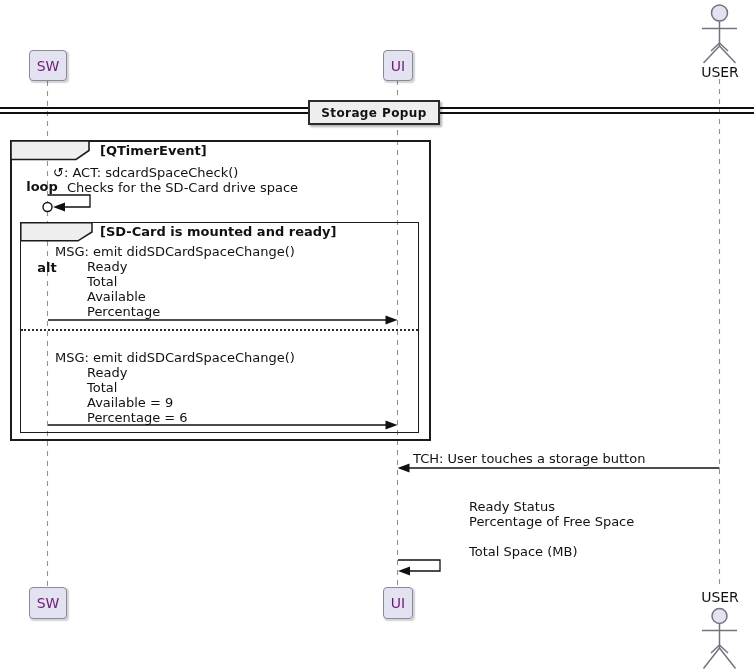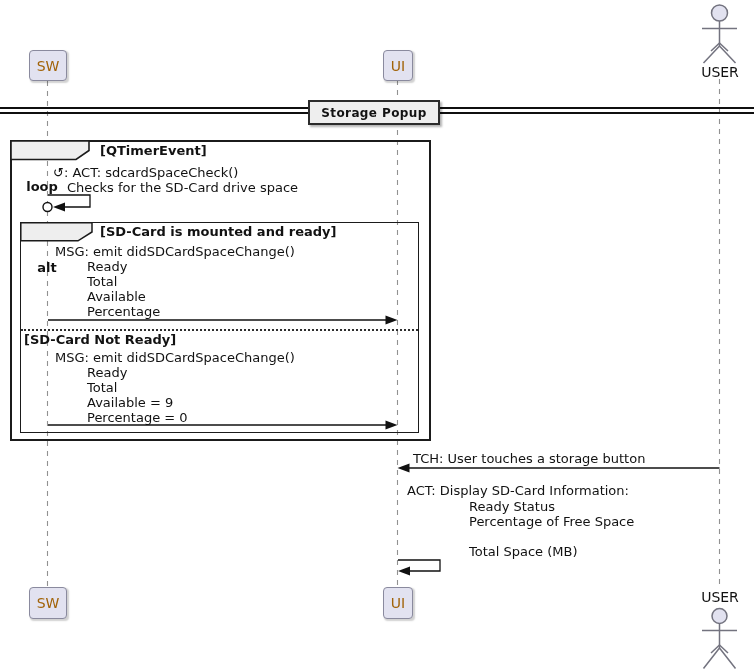--- a/index.html
+++ b/index.html
@@ -11,21 +11,21 @@
   .frame{position:absolute;z-index:2;background:transparent;box-sizing:border-box;}
   .loop-frame{left:10px;top:140px;width:421px;height:301px;border:2px solid #1b1b1b;}
   .alt-frame{left:20px;top:222px;width:399px;height:211px;border:1.5px solid #1b1b1b;}
   .alt-else{position:absolute;left:21px;top:329px;width:397px;height:0;border-top:2px dotted #2e2e2e;z-index:2;}
   .pentagon{position:absolute;z-index:3;}
   .op{position:absolute;z-index:4;font-size:13px;font-weight:bold;text-align:center;margin-top:36px;}
   .guard{position:absolute;z-index:4;font-size:13px;font-weight:bold;white-space:nowrap;}
   .msg{position:absolute;z-index:4;font-size:13px;white-space:nowrap;}
   .pbox{
     position:absolute;z-index:4;background:#E2E2F0;border:1.3px solid #8A8A9E;border-radius:4px;
-    display:flex;align-items:center;justify-content:center;font-size:14px;color:#a16207;
+    display:flex;align-items:center;justify-content:center;font-size:14px;color:#701a75;
     box-shadow:1.5px 1.5px 1.5px rgba(0,0,0,0.18);box-sizing:border-box;
   }
   .actor-label{position:absolute;z-index:4;font-size:14px;text-align:center;white-space:nowrap;}
   .divider-line{position:absolute;left:0;width:754px;height:1.6px;background:#0f0f0f;z-index:2;}
   .divider-box{
     position:absolute;left:308px;top:100px;width:132px;height:25px;z-index:3;
     background:#EEEEEE;border:2px solid #2b2b2b;box-sizing:border-box;
     display:flex;align-items:center;justify-content:center;
     font-size:12px;font-weight:bold;letter-spacing:0.4px;
     box-shadow:2px 2px 2px rgba(0,0,0,0.3);
@@ -103,31 +103,29 @@
   </svg>
   <div class="op" style="left:20px;top:224px;width:54px">alt</div>
   <div class="guard" style="left:100px;top:224px">[SD-Card is mounted and ready]</div>
 
   <div class="msg" style="left:55px;top:244px">MSG: emit didSDCardSpaceChange()</div>
   <div class="msg" style="left:87px;top:259px">Ready</div>
   <div class="msg" style="left:87px;top:274px">Total</div>
   <div class="msg" style="left:87px;top:289px">Available</div>
   <div class="msg" style="left:87px;top:304px">Percentage</div>
 
-  <div class="guard" style="left:24px;top:332px">[SD-Card Not Ready]</div>
 
   <div class="msg" style="left:55px;top:350px">MSG: emit didSDCardSpaceChange()</div>
   <div class="msg" style="left:87px;top:365px">Ready</div>
   <div class="msg" style="left:87px;top:380px">Total</div>
   <div class="msg" style="left:87px;top:395px">Available = 9</div>
-  <div class="msg" style="left:87px;top:410px">Percentage = 0</div>
+  <div class="msg" style="left:87px;top:410px">Percentage = 6</div>
 
   <div class="msg" style="left:413px;top:451px">TCH: User touches a storage button</div>
 
-  <div class="msg" style="left:407px;top:483px">ACT: Display SD-Card Information:</div>
   <div class="msg" style="left:469px;top:499px">Ready Status</div>
   <div class="msg" style="left:469px;top:514px">Percentage of Free Space</div>
   <div class="msg" style="left:469px;top:544px">Total Space (MB)</div>
 
   <div class="pbox" style="left:29px;top:50px;width:38px;height:31px">
     <span>SW</span>
   </div>
   <div class="pbox" style="left:383px;top:50px;width:30px;height:31px">
     <span>UI</span>
   </div>

